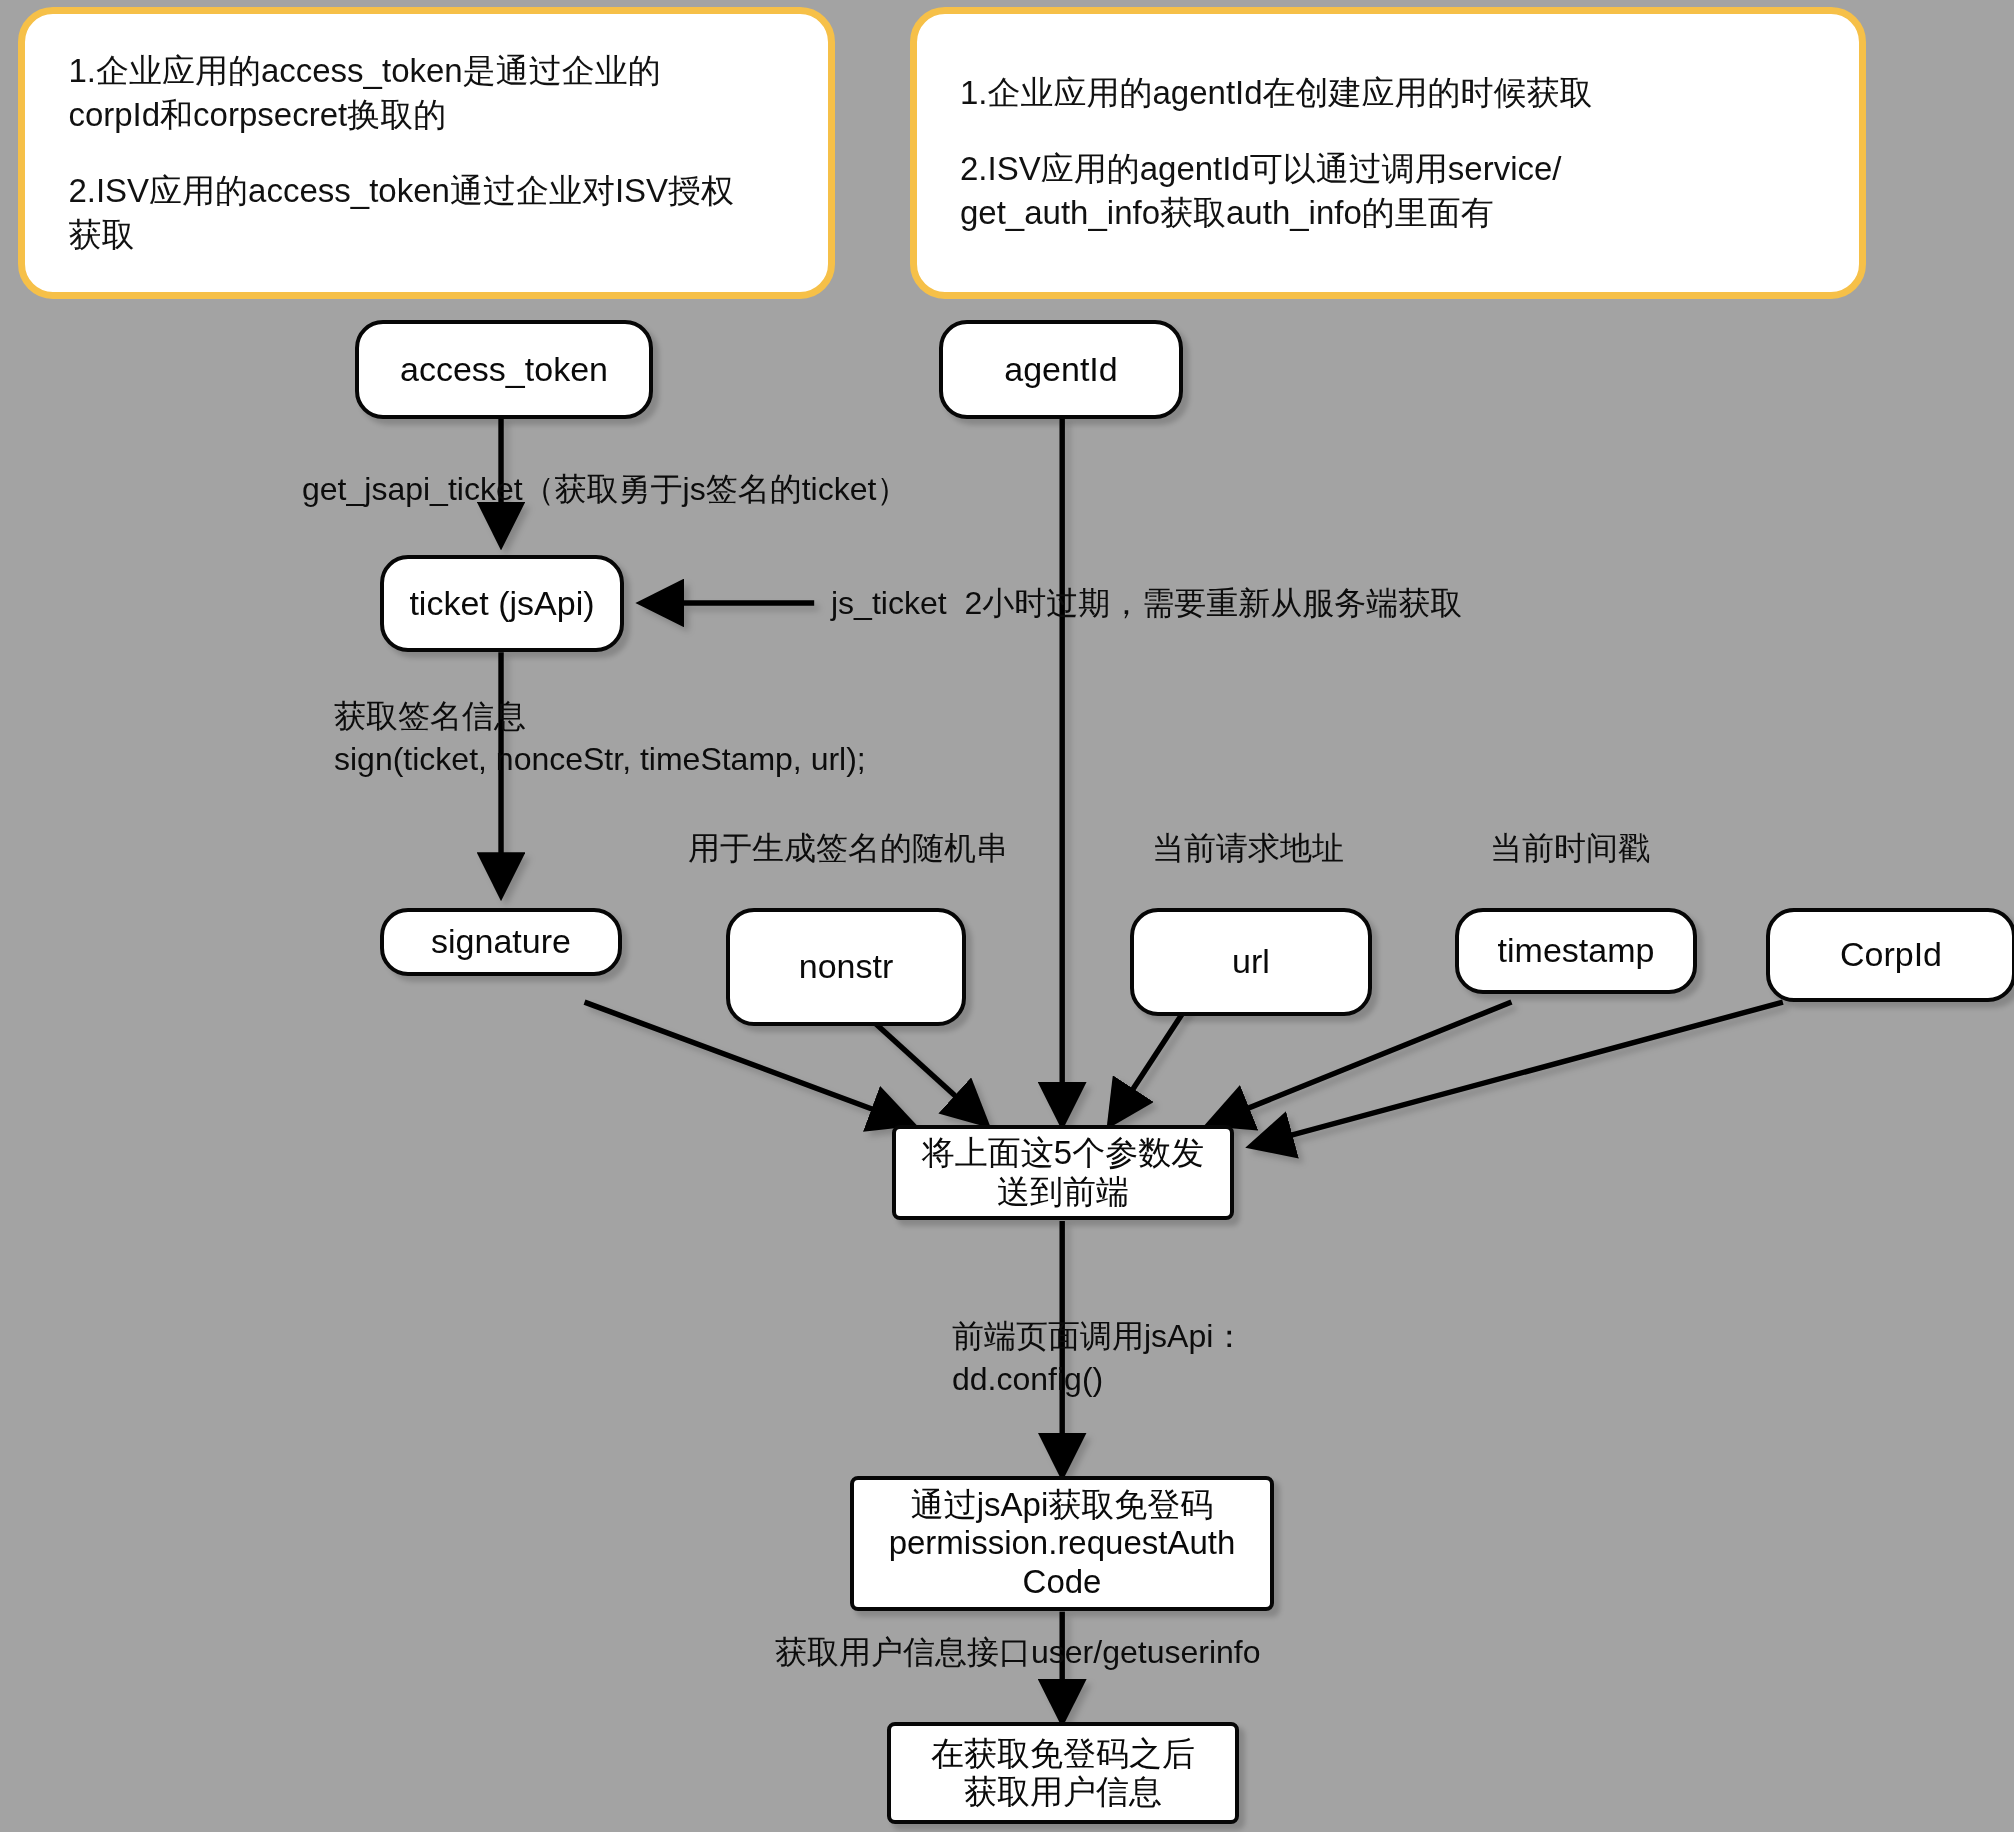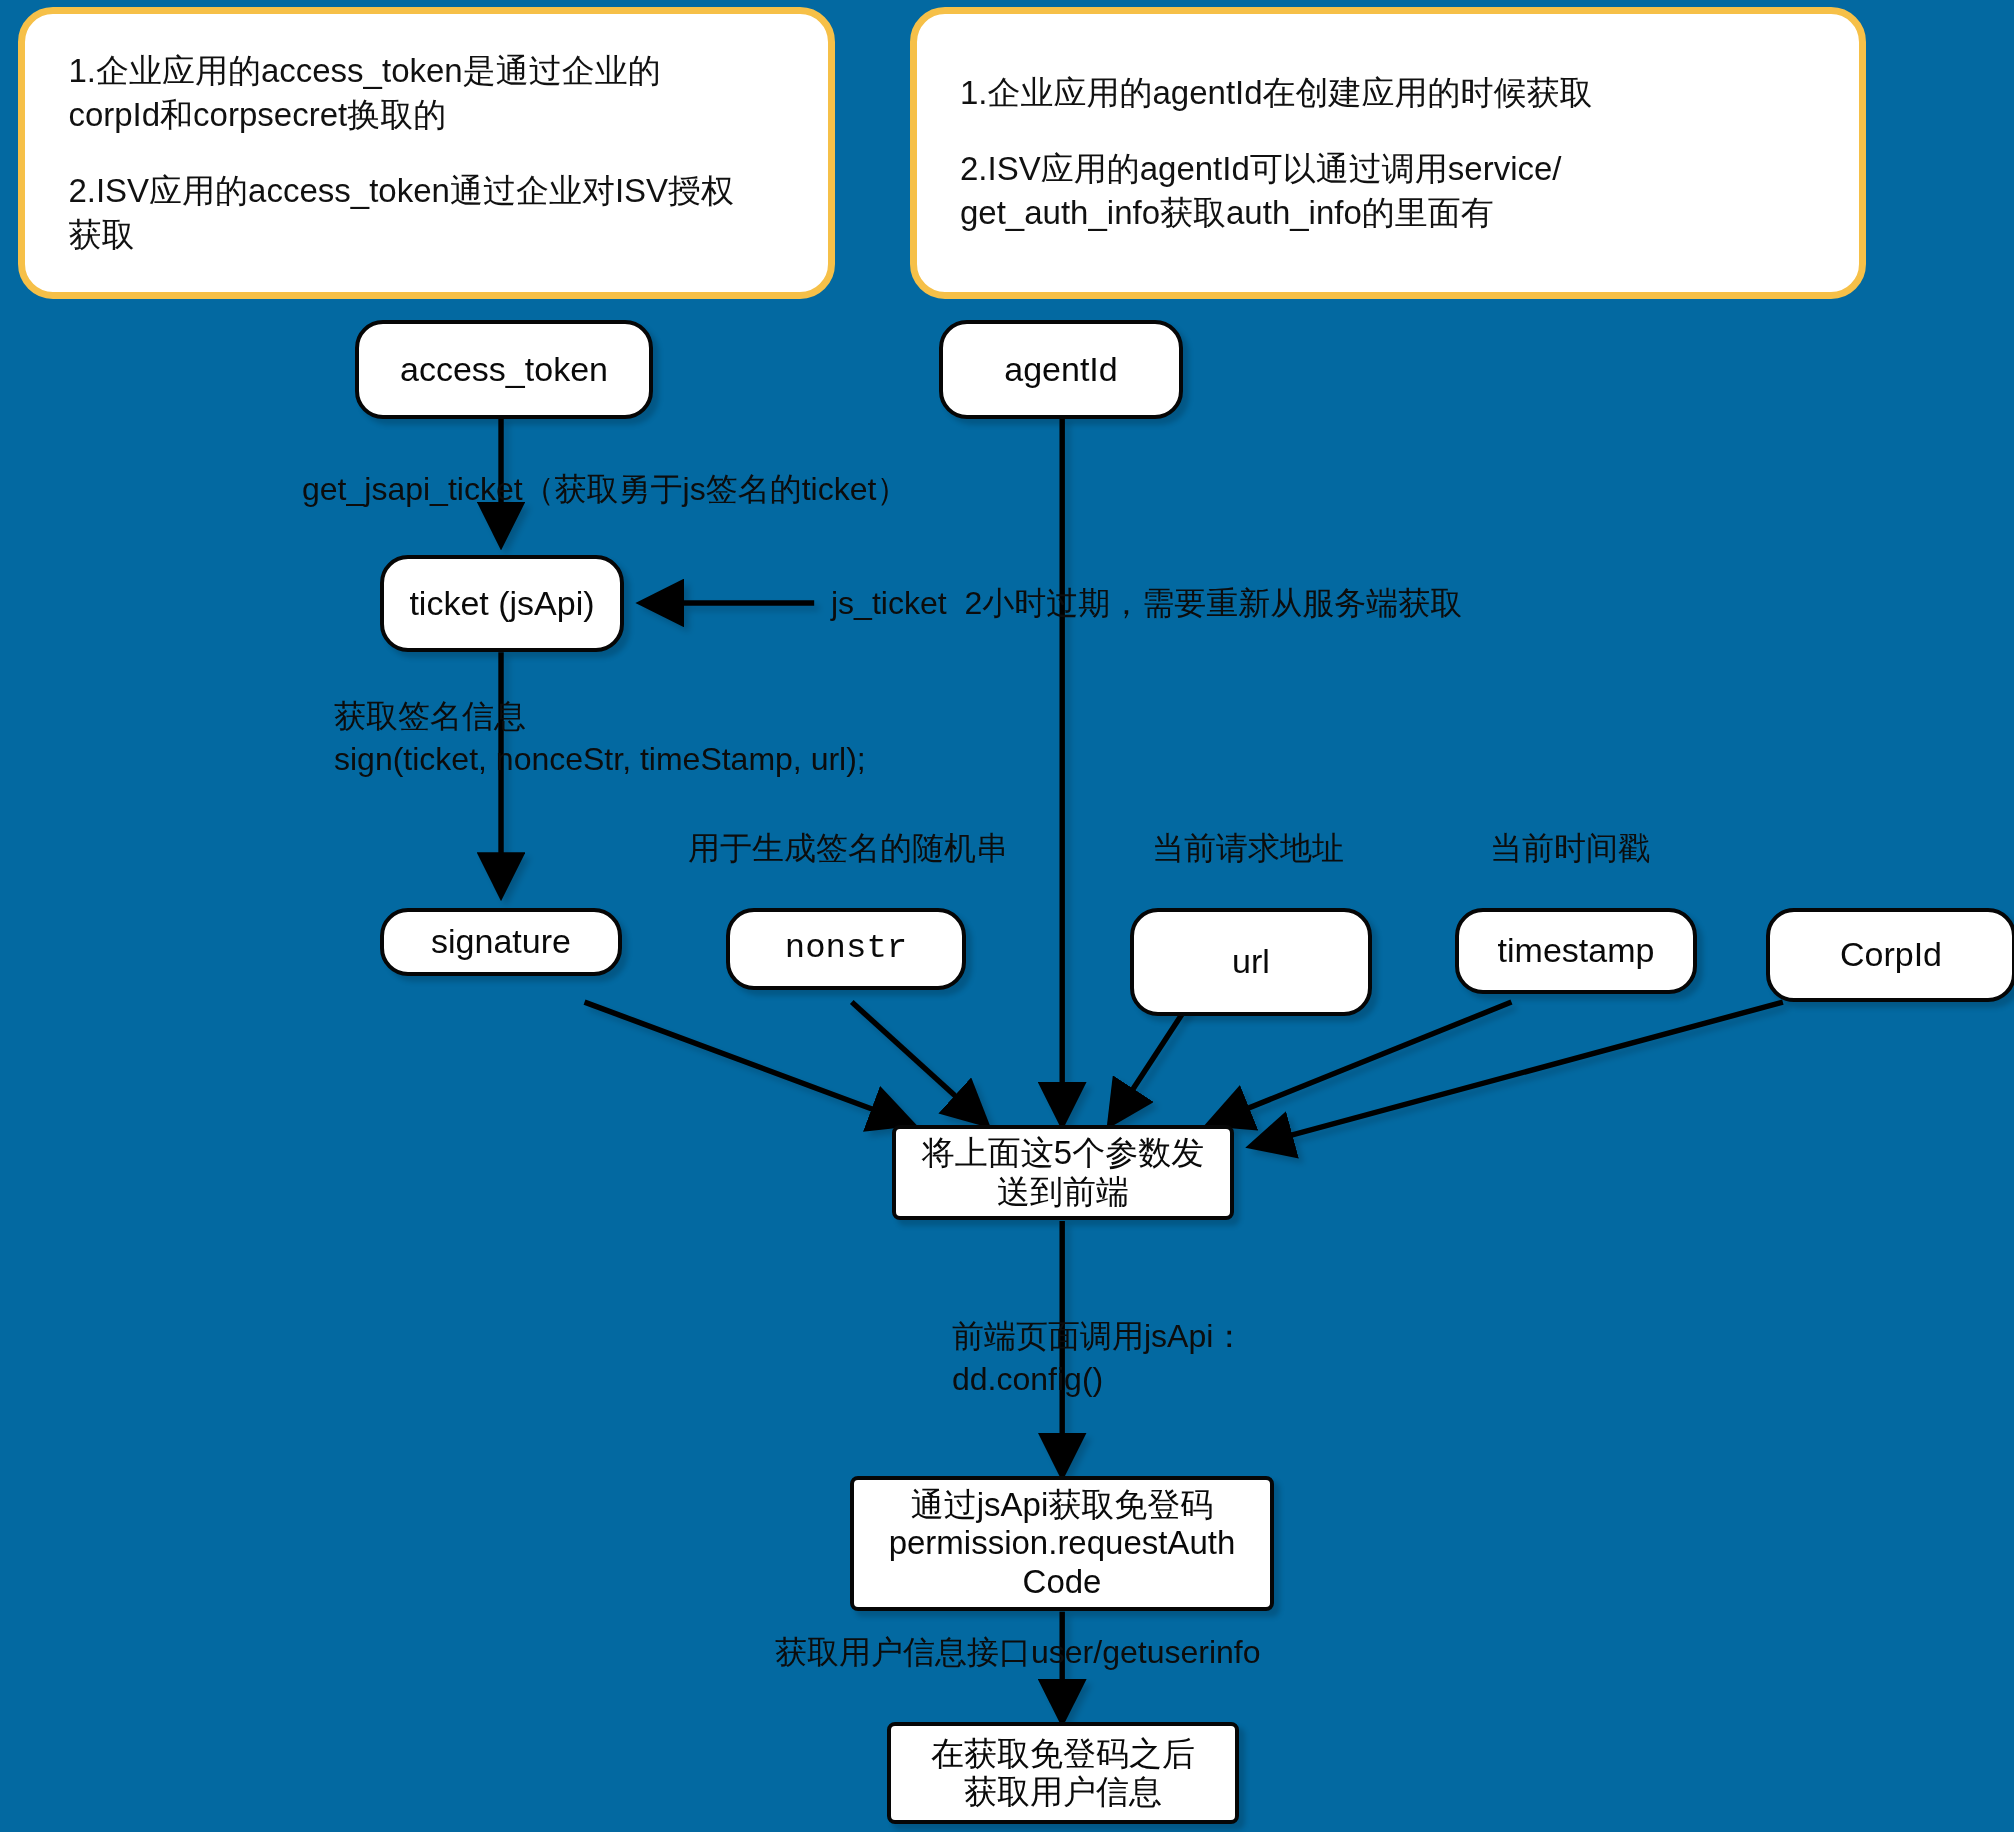--- a/index.html
+++ b/index.html
@@ -8,21 +8,21 @@
     padding: 0;
     background: #ffffff;
   }
   body {
     font-family: "Liberation Sans", "DejaVu Sans", sans-serif;
   }
   #canvas {
     position: relative;
     width: 2015px;
     height: 1833px;
-    background: #0369a1;
+    background: #a3a3a3;
     overflow: hidden;
   }
   svg#edges {
     position: absolute;
     left: 0;
     top: 0;
     width: 2015px;
     height: 1833px;
     pointer-events: none;
   }
@@ -143,21 +143,21 @@
   </div>
 
   <div class="node" style="left:380px; top:555px; width:244px; height:97px;">
     <span class="node-label">ticket (jsApi)</span>
   </div>
 
   <div class="node" style="left:380px; top:908px; width:242px; height:68px;">
     <span class="node-label">signature</span>
   </div>
 
-  <div class="node" style="left:726px; top:908px; width:240px; height:82px;font-family:Liberation Mono, monospace;">
+  <div class="node" style="left:726px; top:908px; width:240px; height:118px;">
     <span class="node-label">nonstr</span>
   </div>
 
   <div class="node" style="left:1130px; top:908px; width:242px; height:108px;">
     <span class="node-label">url</span>
   </div>
 
   <div class="node" style="left:1455px; top:908px; width:242px; height:86px;">
     <span class="node-label">timestamp</span>
   </div>

